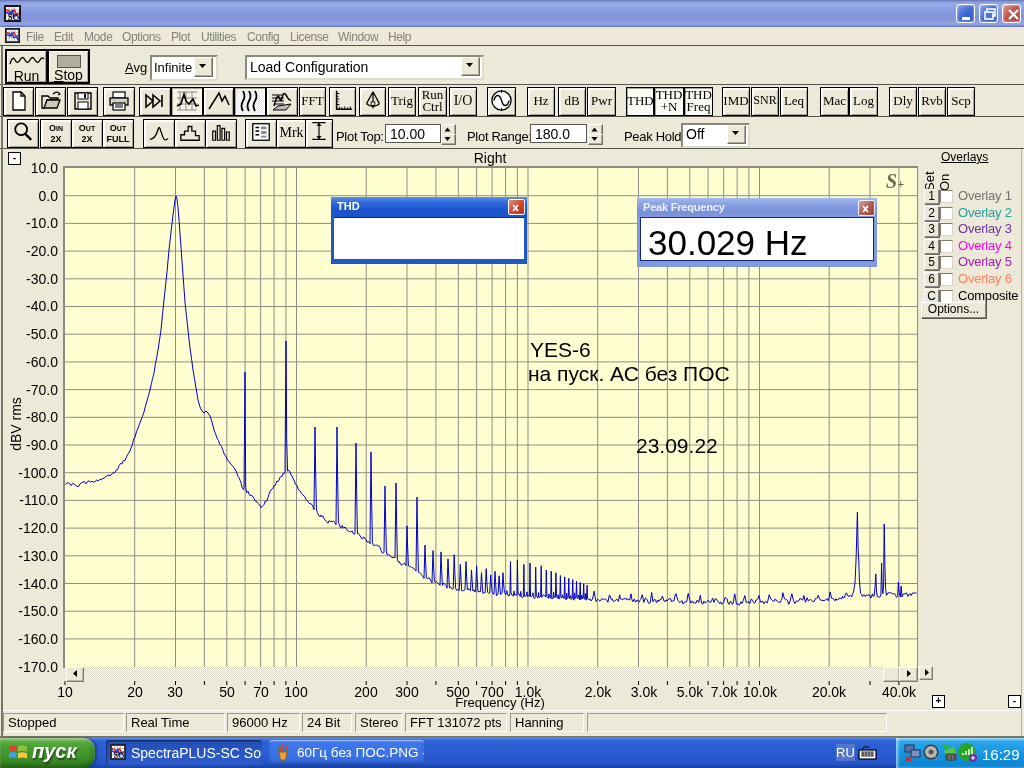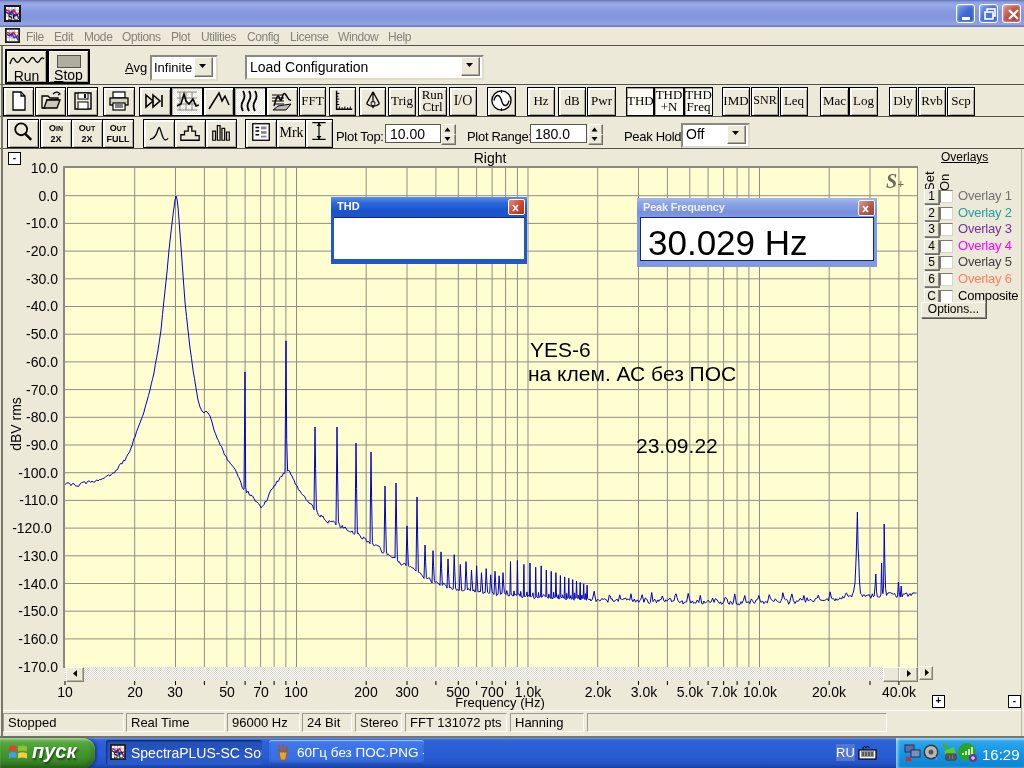--- a/index.html
+++ b/index.html
@@ -260,21 +260,21 @@
 <div class="abs ylab" style="left:6px;top:243px;">-20.0</div>
 <div class="abs ylab" style="left:6px;top:271px;">-30.0</div>
 <div class="abs ylab" style="left:6px;top:298px;">-40.0</div>
 <div class="abs ylab" style="left:6px;top:326px;">-50.0</div>
 <div class="abs ylab" style="left:6px;top:354px;">-60.0</div>
 <div class="abs ylab" style="left:6px;top:382px;">-70.0</div>
 <div class="abs ylab" style="left:6px;top:409px;">-80.0</div>
 <div class="abs ylab" style="left:6px;top:437px;">-90.0</div>
 <div class="abs ylab" style="left:6px;top:465px;">-100.0</div>
 <div class="abs ylab" style="left:6px;top:492px;">-110.0</div>
-<div class="abs ylab" style="left:6px;top:520px;text-align:center;">-120.0</div>
+<div class="abs ylab" style="left:6px;top:520px;">-120.0</div>
 <div class="abs ylab" style="left:6px;top:548px;">-130.0</div>
 <div class="abs ylab" style="left:6px;top:576px;">-140.0</div>
 <div class="abs ylab" style="left:6px;top:603px;">-150.0</div>
 <div class="abs ylab" style="left:6px;top:631px;">-160.0</div>
 <div class="abs ylab" style="left:6px;top:659px;">-170.0</div>
 <div class="abs" style="left:8px;top:392px;width:16px;height:64px;font-size:14px;color:#000;transform:rotate(-90deg);transform-origin:center;white-space:nowrap;display:flex;align-items:center;justify-content:center;">dBV rms</div>
 <div class="abs" style="left:65px;top:667px;width:852px;height:13px;background-image:conic-gradient(#fff 90deg,#D8D4C8 90deg 180deg,#fff 180deg 270deg,#D8D4C8 270deg);background-size:2px 2px;"></div>
 <div class="abs sbtn" style="left:66px;top:667px;width:16px;height:13px;line-height:10px;"><svg width="13" height="11">
         <path d="M8 2L4 5.5L8 9z" fill="#000"></path>
       </svg></div>
@@ -333,21 +333,21 @@
 <div class="abs xlab" style="left:584px;top:684px;width:60px;padding-left:30px;">3.0k</div>
 <div class="abs xlab" style="left:660px;top:684px;width:60px;">5.0k</div>
 <div class="abs xlab" style="left:694px;top:684px;width:60px;">7.0k</div>
 <div class="abs xlab" style="left:730px;top:684px;width:60px;">10.0k</div>
 <div class="abs xlab" style="left:799px;top:684px;width:60px;">20.0k</div>
 <div class="abs xlab" style="left:869px;top:684px;width:60px;">40.0k</div>
 <div class="abs" style="left:440px;top:695px;width:120px;text-align:center;font-size:13px;">Frequency (Hz)</div>
 <div class="abs" style="left:932px;top:695px;width:11px;height:11px;border:1px solid #000;background:#fff;font-size:10px;line-height:9px;text-align:center;font-weight:bold;">+</div>
 <div class="abs" style="left:1008px;top:695px;width:11px;height:11px;border:1px solid #000;background:#fff;font-size:10px;line-height:9px;text-align:center;font-weight:bold;">-</div>
 <div class="abs" style="left:530px;top:338px;font-size:21px;color:#000;">YES-6</div>
-<div class="abs" style="left:528px;top:362px;font-size:21px;color:#000;">на клем. АС без ПОС</div>
+<div class="abs" style="left:528px;top:362px;font-size:21px;color:#000;">на пуск. АС без ПОС</div>
 <div class="abs" style="left:636px;top:434px;font-size:21px;color:#000;">23.09.22</div>
 <div class="abs" style="left:886px;top:170px;font-family:'Liberation Serif',serif;font-style:italic;font-weight:bold;font-size:20px;color:#6B6B55;">S<span style="font-size:12px">+</span></div>
 <div class="abs" style="left:331px;top:197px;width:196px;height:67px;box-sizing:border-box;background:#2058C8;"></div>
 <div class="abs" style="left:331px;top:197px;width:196px;height:20px;box-sizing:border-box;background:linear-gradient(180deg,#5E8FE8 0%,#2C67DC 30%,#1A53CC 70%,#1E55C8 100%);"></div>
 <div class="abs" style="left:337px;top:200px;font-size:11px;font-weight:bold;color:#fff;">THD</div>
 <div class="abs" style="left:508px;top:199px;width:15px;height:14px;border:1px solid #fff;border-radius:2px;background:linear-gradient(135deg,#E88F7E 0%,#D04A30 50%,#B03020 100%);"><svg width="13" height="12">
         <path d="M4 3l5 6M9 3l-5 6" stroke="#fff" stroke-width="1.7"></path>
       </svg></div>
 <div class="abs" style="left:334px;top:217px;width:190px;height:41px;background:#fff;border-top:1px solid #10277A;"></div>
 <div class="abs" style="left:637px;top:198px;width:240px;height:69px;box-sizing:border-box;background:#8099DF;"></div>
@@ -368,21 +368,21 @@
 <div class="abs ovlchk" style="left:940px;top:207px;width:11px;height:11px;"></div>
 <div class="abs ovltxt" style="left:958px;top:205px;color:#20A0A0;">Overlay 2</div>
 <div class="abs ovlbtn" style="left:924px;top:222px;width:13px;height:13px;line-height:13px;">3</div>
 <div class="abs ovlchk" style="left:940px;top:223px;width:11px;height:11px;"></div>
 <div class="abs ovltxt" style="left:958px;top:221px;color:#7030A0;">Overlay 3</div>
 <div class="abs ovlbtn" style="left:924px;top:239px;width:13px;height:13px;line-height:13px;">4</div>
 <div class="abs ovlchk" style="left:940px;top:240px;width:11px;height:11px;"></div>
 <div class="abs ovltxt" style="left:958px;top:238px;color:#FF00FF;">Overlay 4</div>
 <div class="abs ovlbtn" style="left:924px;top:255px;width:13px;height:13px;line-height:13px;">5</div>
 <div class="abs ovlchk" style="left:940px;top:256px;width:11px;height:11px;"></div>
-<div class="abs ovltxt" style="left:958px;top:254px;color:#404040;">Overlay 5</div>
+<div class="abs ovltxt" style="left:958px;top:254px;color:#a21caf;">Overlay 5</div>
 <div class="abs ovlbtn" style="left:924px;top:272px;width:13px;height:13px;line-height:13px;">6</div>
 <div class="abs ovlchk" style="left:940px;top:273px;width:11px;height:11px;"></div>
 <div class="abs ovltxt" style="left:958px;top:271px;color:#FF8060;">Overlay 6</div>
 <div class="abs ovlbtn" style="left:924px;top:289px;width:13px;height:13px;line-height:13px;">C</div>
 <div class="abs ovlchk" style="left:940px;top:290px;width:11px;height:11px;"></div>
 <div class="abs ovltxt" style="left:958px;top:288px;color:#000000;">Composite</div>
 <div class="abs" style="left:921px;top:302px;width:63px;height:14px;font-size:12px;text-align:center;line-height:13px;background:#ECE9D8;border:1px solid #888;border-top-color:#fff;border-left-color:#fff;box-shadow:1px 1px 0 #55534B;">Options...</div>
 <div class="abs" id="statusbar" style="left:0;top:710px;width:1024px;height:28px"></div>
 <div class="abs scell" style="left:3px;width:121px;">Stopped</div>
 <div class="abs scell" style="left:126px;width:99px;">Real Time</div>

